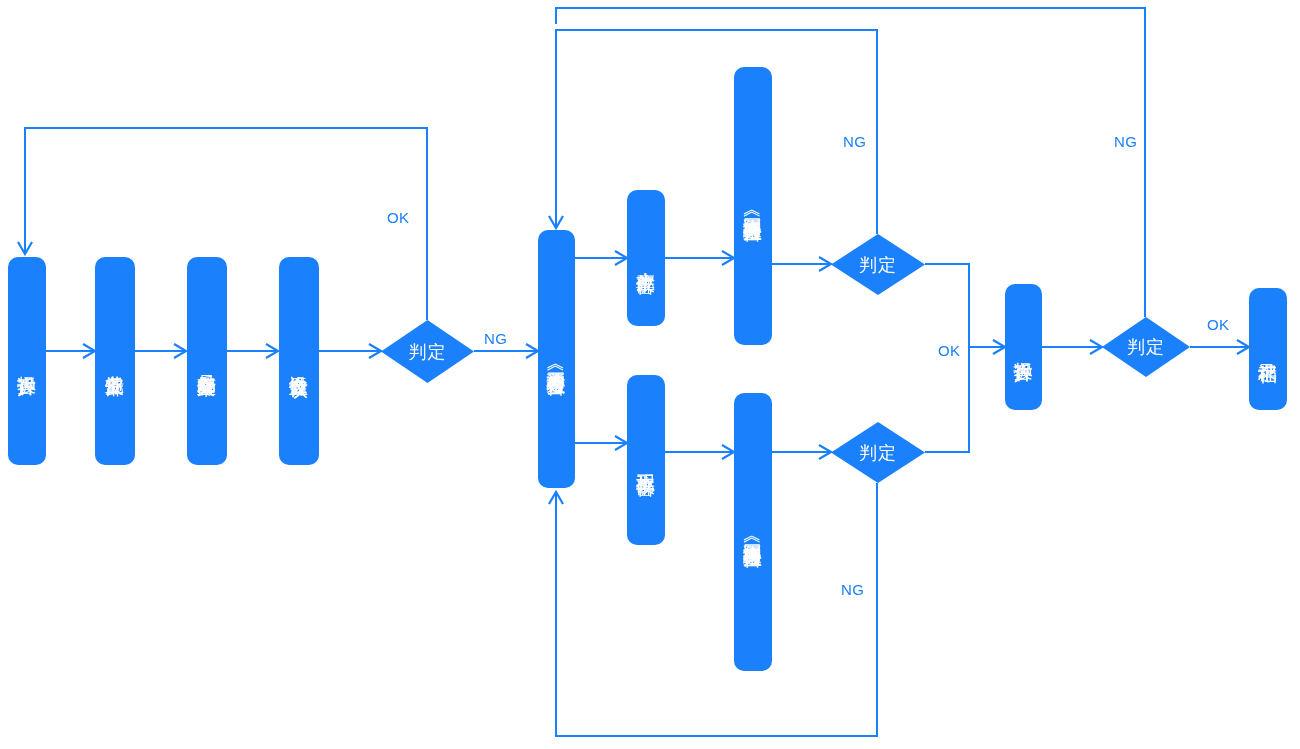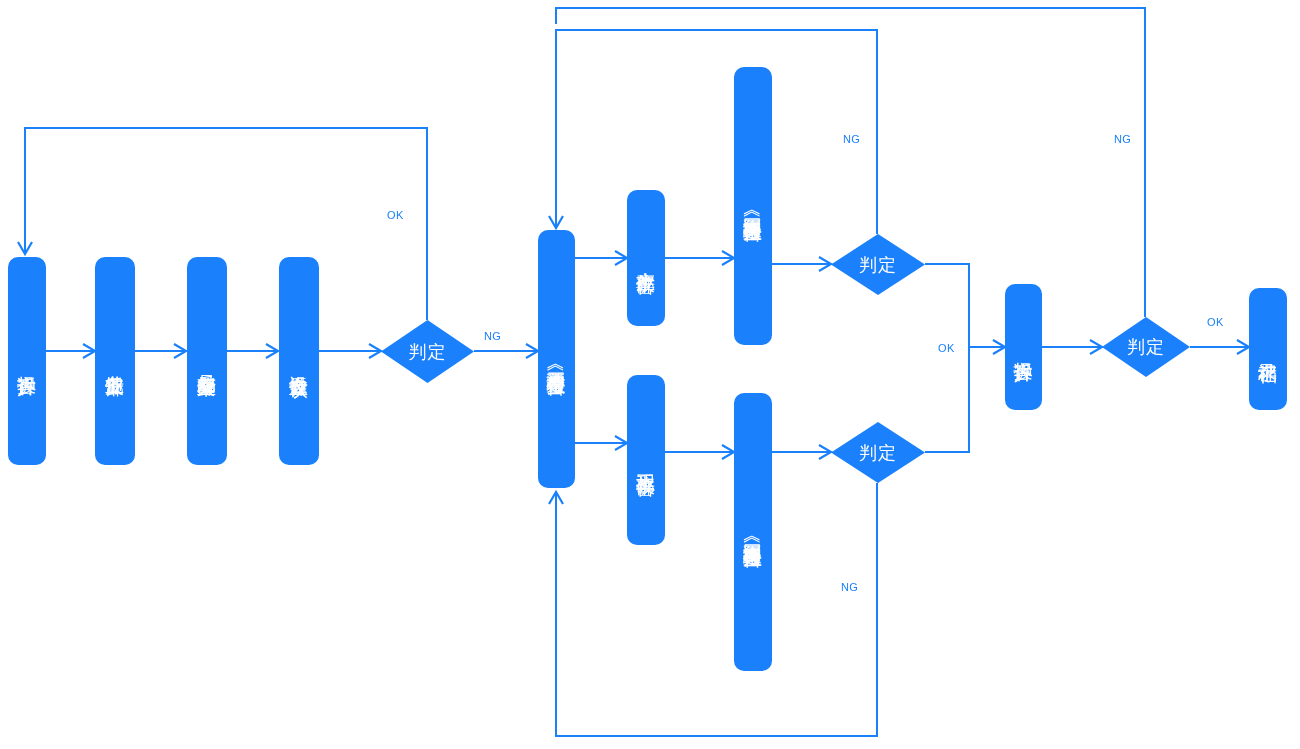--- a/index.html
+++ b/index.html
@@ -78,21 +78,21 @@
     display: flex;
     align-items: center;
     justify-content: center;
     color: #ffffff;
     font-size: 18px;
     letter-spacing: 1px;
   }
   .edge-label {
     position: absolute;
     color: #1a7ffb;
-    font-size: 11px;
+    font-size: 15px;
     letter-spacing: 0.4px;
     white-space: nowrap;
   }
 </style>
 </head>
 <body>
 
 <div id="canvas">
 
   <svg id="flow-svg" viewBox="0 0 1300 749" xmlns="http://www.w3.org/2000/svg">

